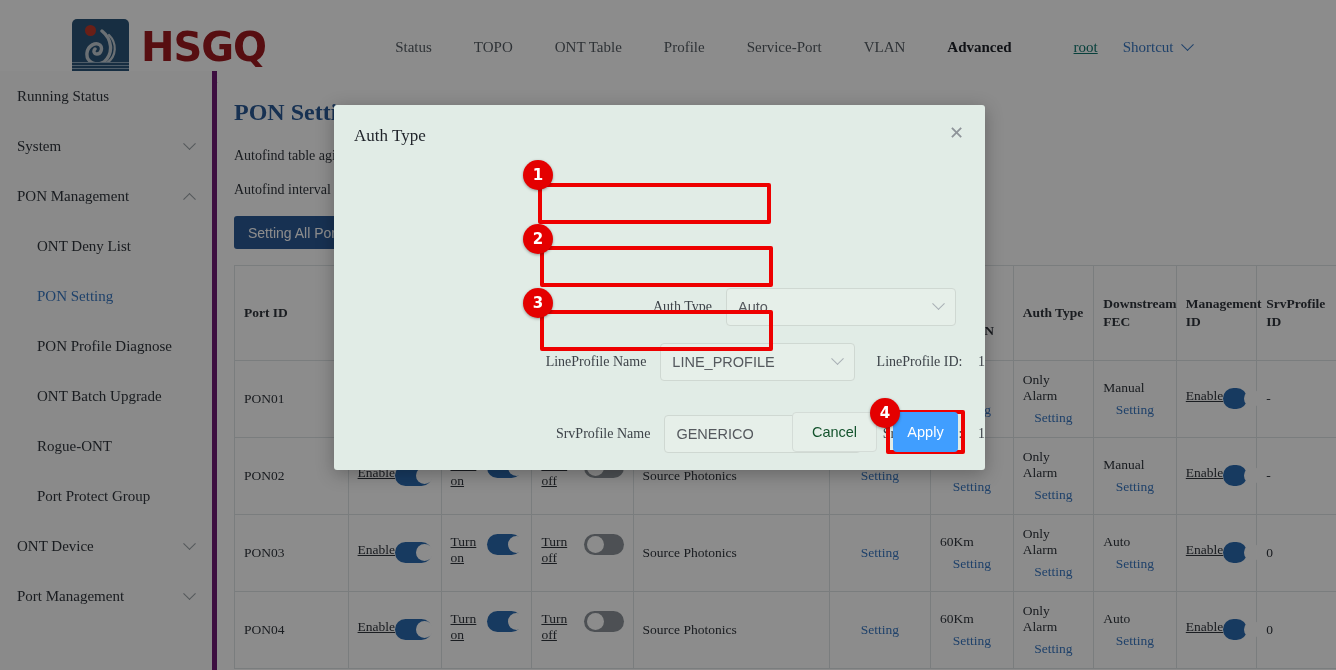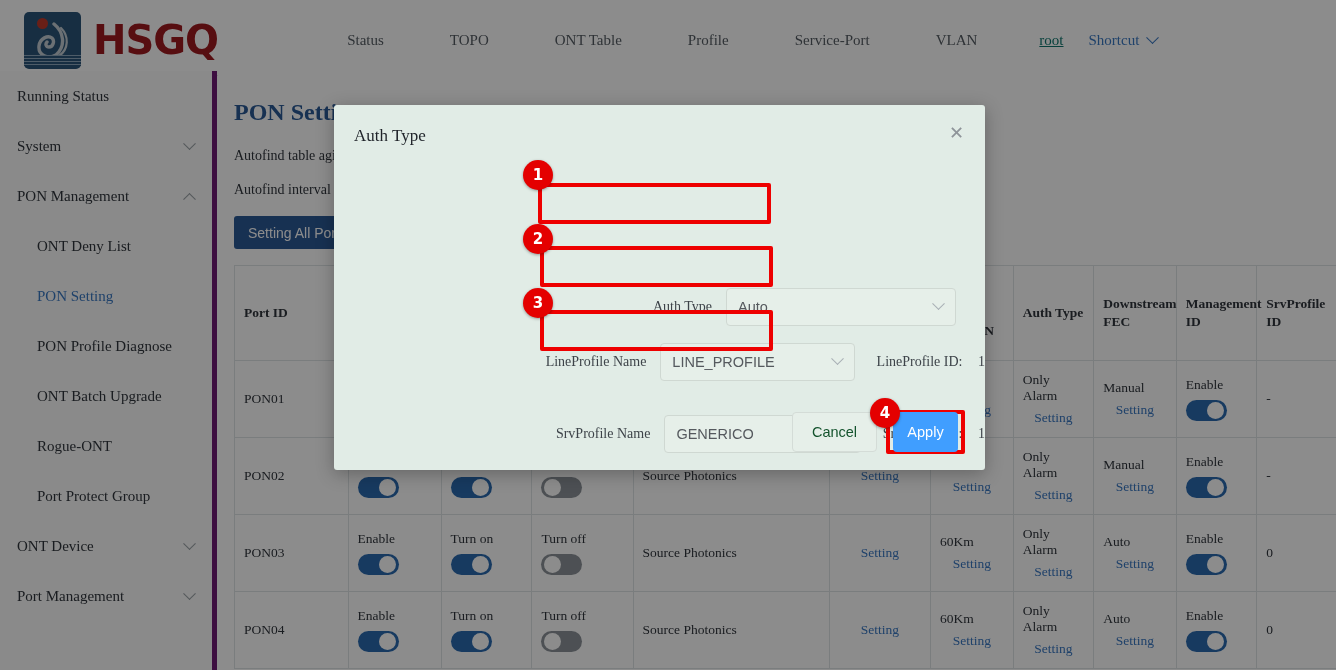--- a/index.html
+++ b/index.html
@@ -7,25 +7,25 @@
   html, body {
     width: 1336px; height: 670px;
     overflow: hidden;
     font-family: "Liberation Serif", "DejaVu Serif", serif;
     background: #ffffff;
   }
   #app { position: relative; width: 1336px; height: 670px; }
 
   
   .header {
-    position: absolute; top: 5px; left: 0;
+    position: absolute; top: 12px; left: 0;
     width: 1336px; height: 71px;
     background: #ffffff;
     border-bottom: 1px solid #e6e6e6;
-    display: flex; align-items: center;
+    display: flex; align-items: center; padding-left: 48px;
   }
   .logo-wrap { display: flex; align-items: center; padding-left: 24px; }
   .logo-mark {
     width: 57px; height: 57px; border-radius: 5px;
     background: #2b5578; position: relative; overflow: hidden;
     flex: 0 0 auto;
   }
   .logo-mark .dot {
     position: absolute; left: 13px; top: 6px;
     width: 11px; height: 11px; border-radius: 50%;
@@ -43,21 +43,20 @@
   .logo-text {
     margin-left: 12px;
     font-family: "DejaVu Sans", sans-serif;
     font-weight: bold; font-size: 40px; letter-spacing: -1px;
     color: #9e1b20;
   }
 
   .nav {
     display: flex; align-items: stretch; height: 71px;
     margin-left: 108px;
-    gap: 24px;
   }
   .nav-item {
     display: flex; align-items: center; height: 71px;
     padding: 0 21px; font-size: 15px; color: #555c63;
     cursor: pointer; position: relative;
     white-space: nowrap;
   }
   .nav-item.active { color: #20232a; font-weight: bold; }
   .nav-item.active::after {
     content: ""; position: absolute; left: 0; right: 0; bottom: 0;
@@ -131,21 +130,21 @@
   }
   table.pon th {
     height: 95px; font-weight: bold; text-align: left;
     padding: 0 9px; line-height: 1.35; color: #30353c;
   }
   table.pon td { height: 77px; padding: 6px 9px; }
   .cell-stack { display: flex; flex-direction: column; }
   .cell-top { font-size: 13.5px; color: #30353c; margin-bottom: 6px; }
   .lnk { color: #3a78c2; cursor: pointer; font-size: 13.5px; }
   .lnk-c { text-align: center; }
-  .sw-cell { display: flex; flex-direction: column; }
+  .sw-cell { display: flex; flex-direction: row; text-decoration: underline; }
   .sw-label { font-size: 13.5px; margin-bottom: 7px; }
   .switch {
     width: 41px; height: 21px; border-radius: 11px;
     background: #2a6ab0; position: relative; cursor: pointer;
   }
   .switch.off { background: #8c9399; }
   .switch .knob {
     position: absolute; top: 2px; left: 21px;
     width: 17px; height: 17px; border-radius: 50%; background: #fff;
   }
@@ -253,20 +252,21 @@
       <div class="logo-text">HSGQ</div>
     </div>
 
     <div class="nav">
       <div class="nav-item">Status</div>
       <div class="nav-item">TOPO</div>
       <div class="nav-item">ONT Table</div>
       <div class="nav-item">Profile</div>
       <div class="nav-item">Service-Port</div>
       <div class="nav-item">VLAN</div>
+      <div class="nav-item active">Advanced</div>
     </div>
 
     <div class="nav-right">
       <div class="nav-user">root</div>
       <div class="nav-shortcut">
         <span>Shortcut</span>
         <span class="caret-d"></span>
       </div>
     </div>
   </div>

